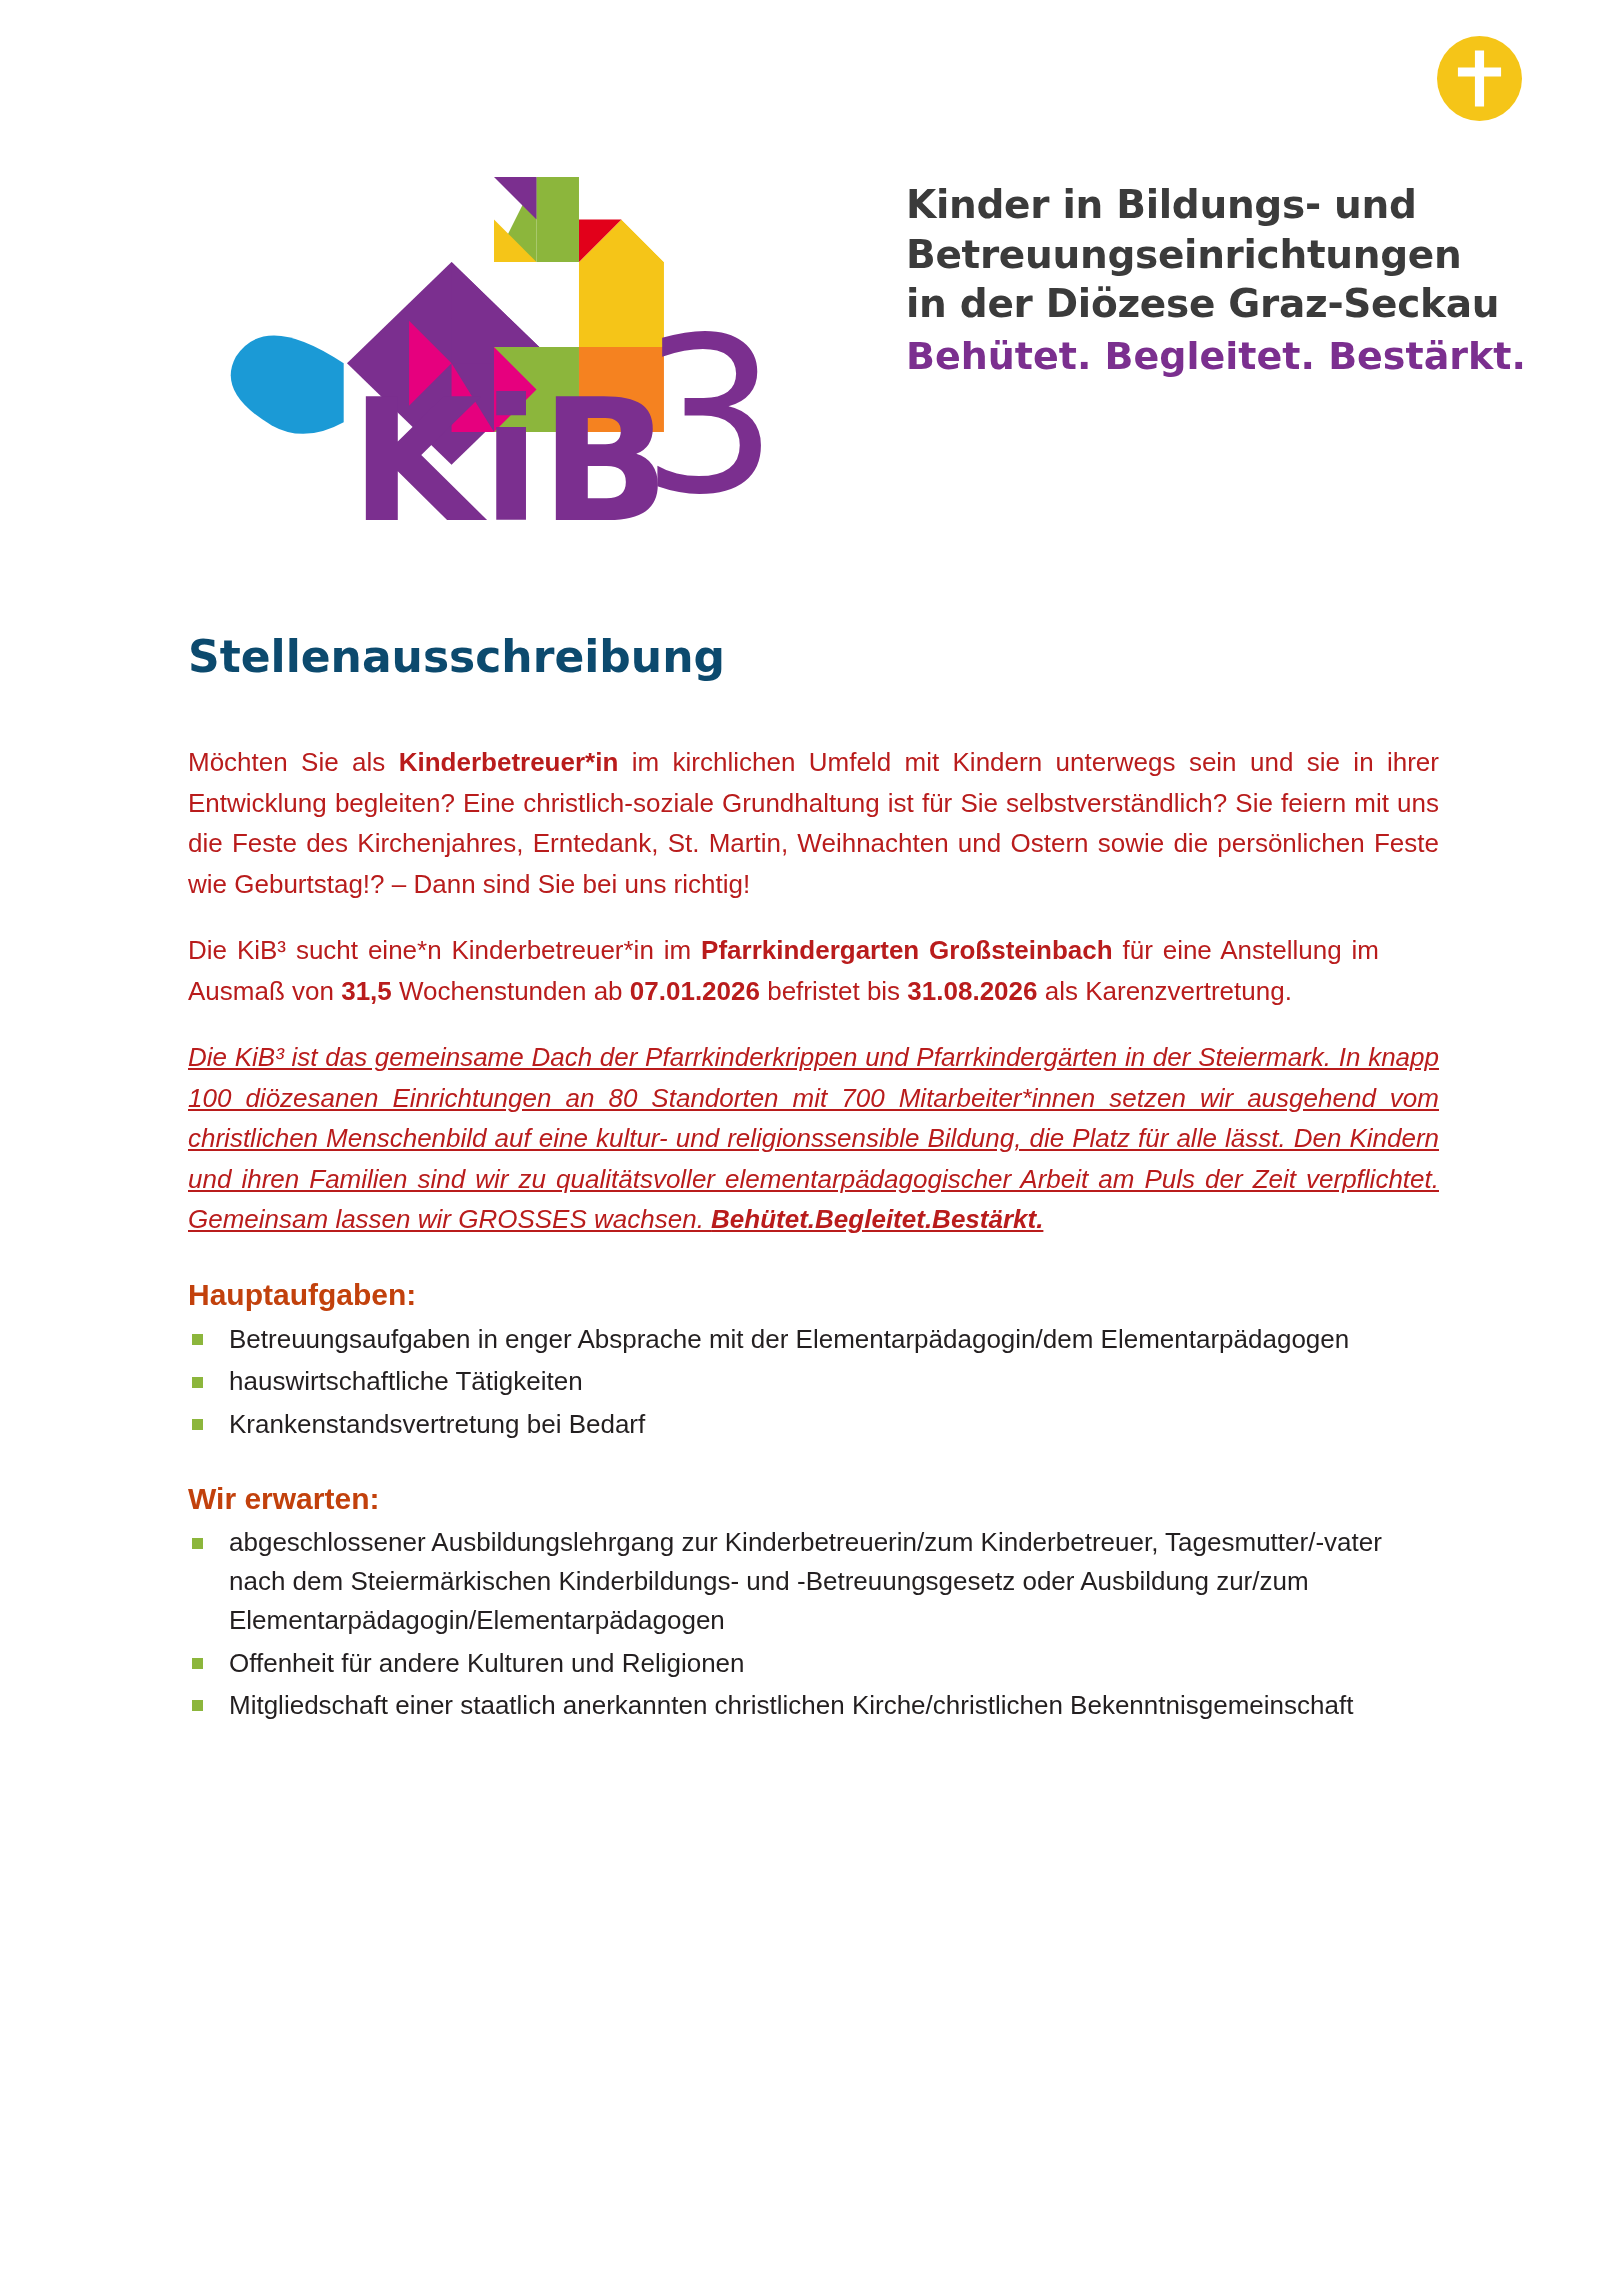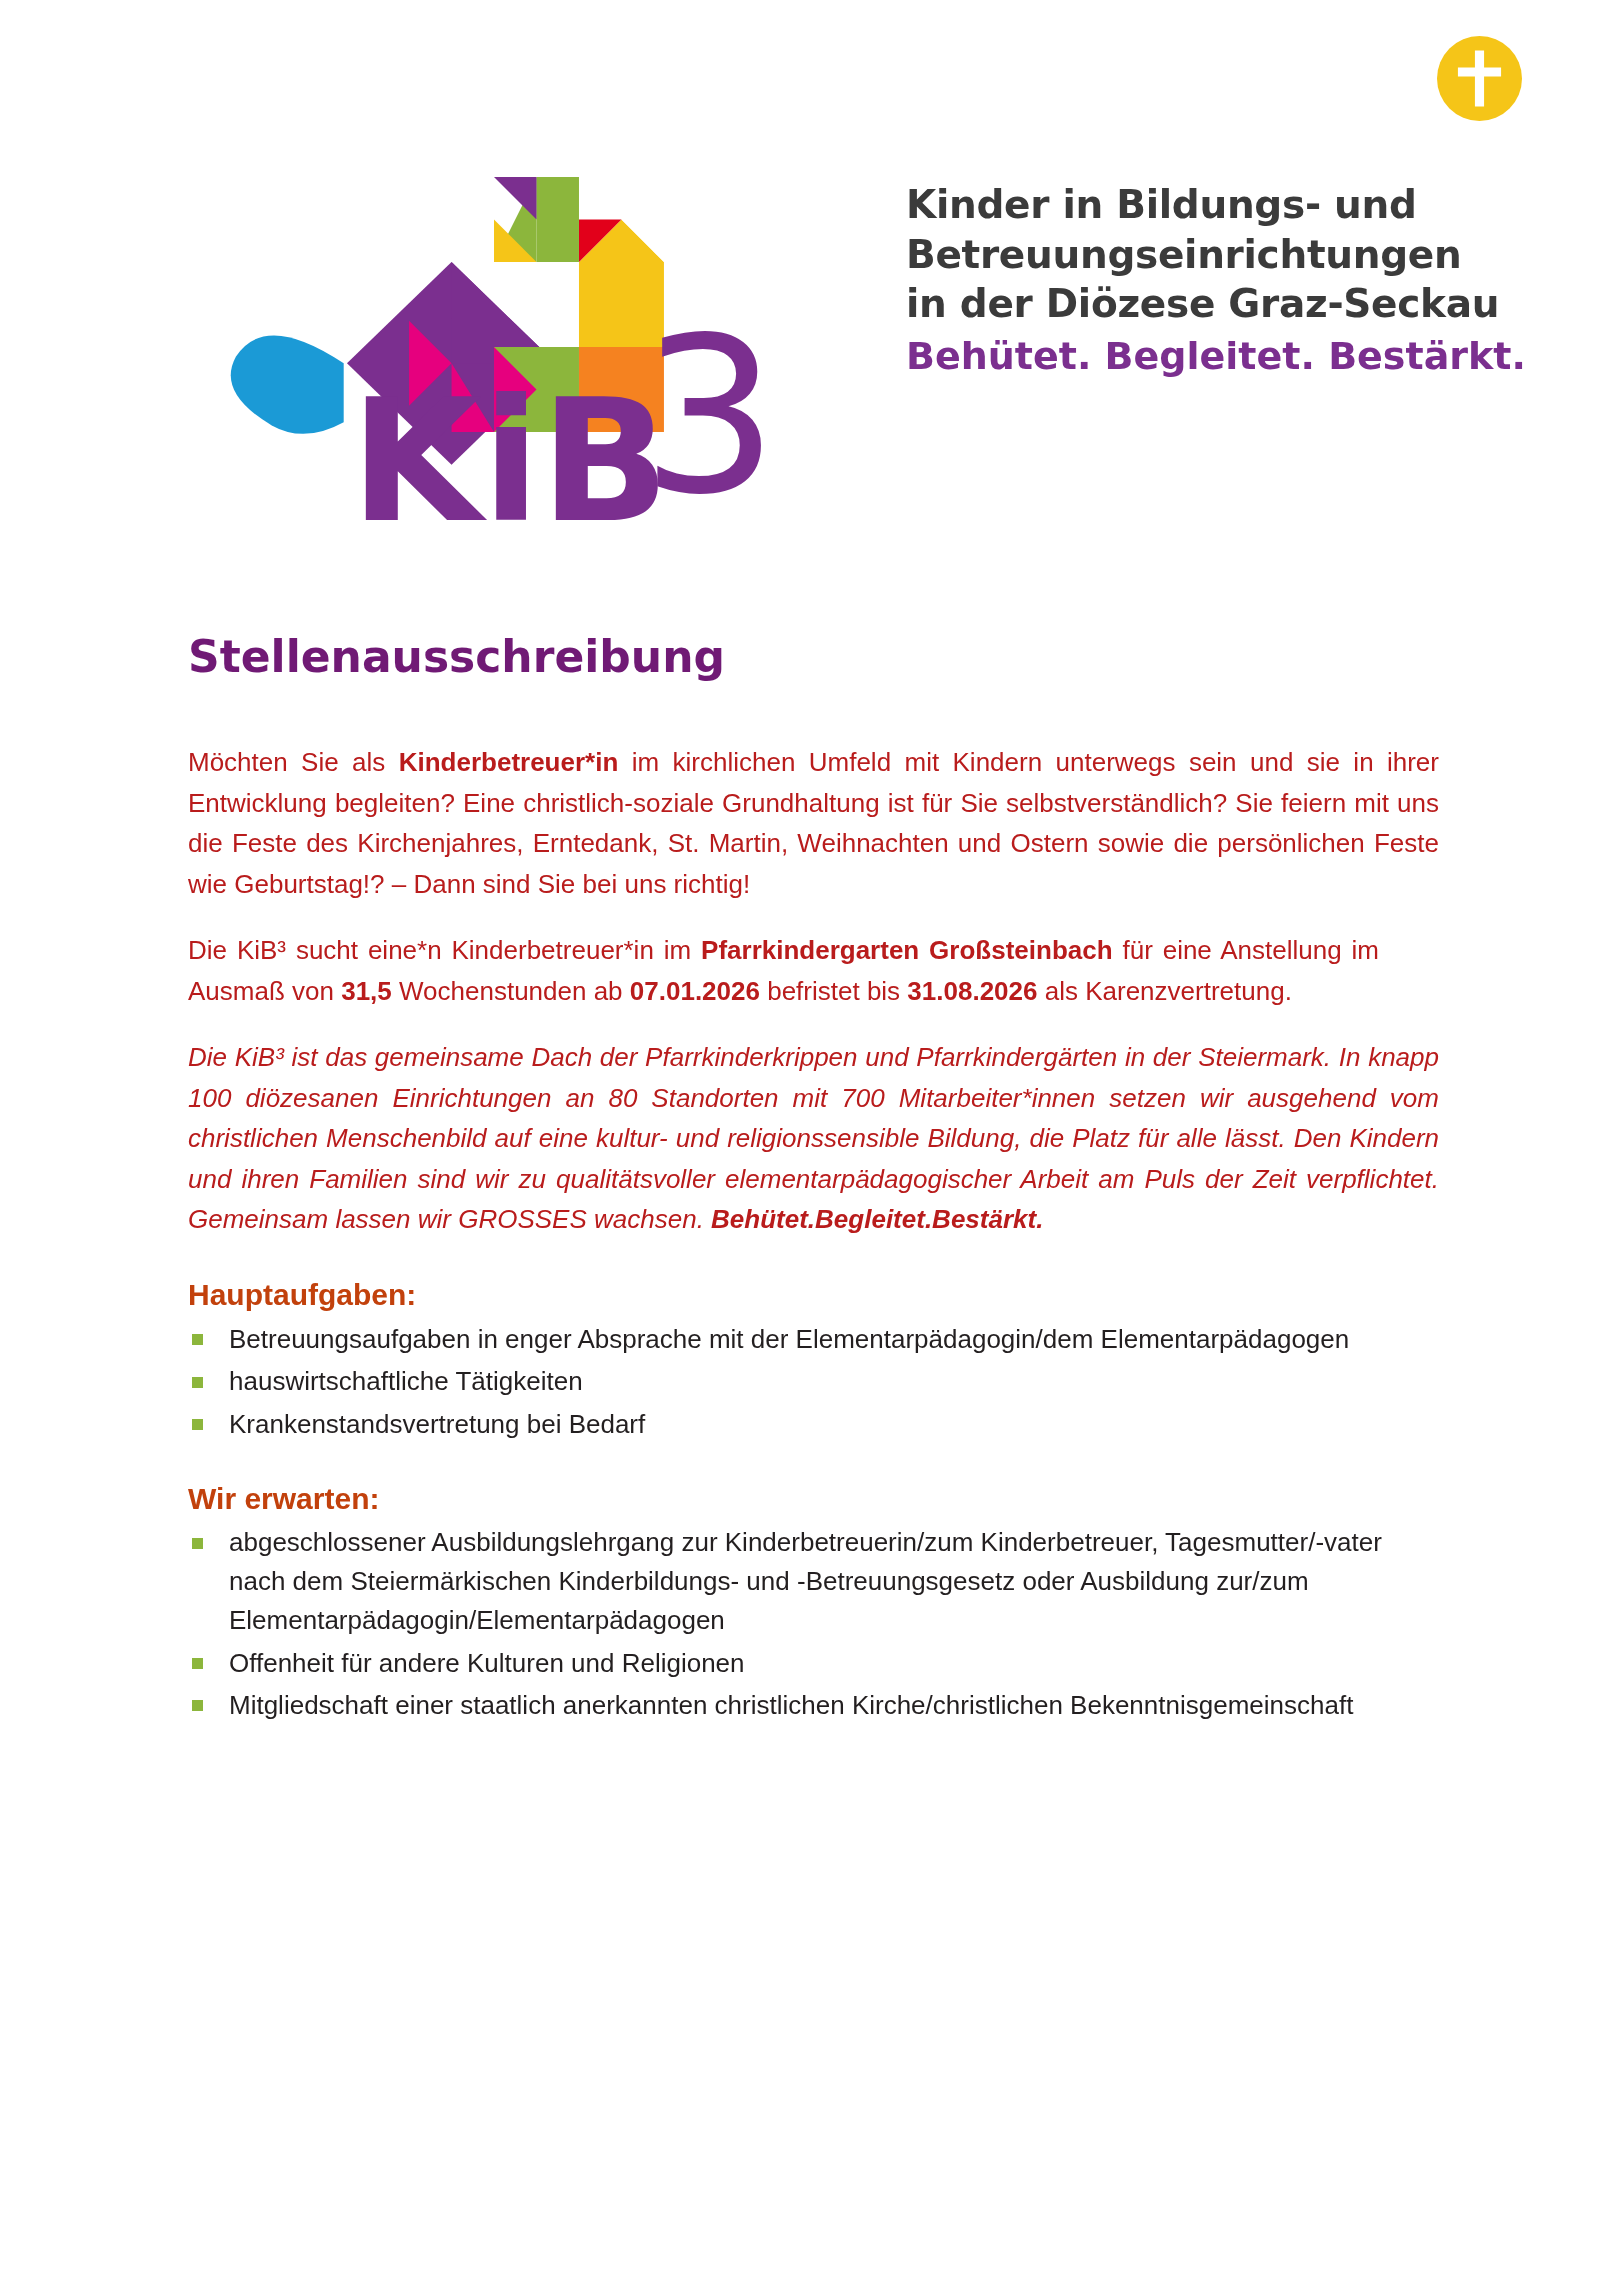--- a/index.html
+++ b/index.html
@@ -76,39 +76,40 @@
   .content {
     position: absolute;
     left: 188px;
     top: 631px;
     width: 1251px;
   }
   h1.title {
     font-family: "DejaVu Sans", sans-serif;
     font-size: 44px;
     font-weight: 700;
-    color: #701a75;
+    color: #0c4a6e;
     margin: 0 0 60px 0;
     letter-spacing: 0px;
   }
   p.para {
     font-size: 26px;
     line-height: 1.56;
     margin: 0 0 26px 0;
     text-align: justify;
     color: #b91c1c;
   }
   p.para b { font-weight: 700; }
   .indent-para {
     margin-left: 23.6px;
     width: 1191px;
     text-align: left;
   }
   p.italic {
     font-style: italic;
+    text-decoration: underline;
   }
   p.italic b {
     font-style: italic;
     font-weight: 700;
   }
   .sub-head {
     font-size: 30px;
     font-weight: 700;
     color: #c2410c;
     margin: 38px 0 7.9px 0;

